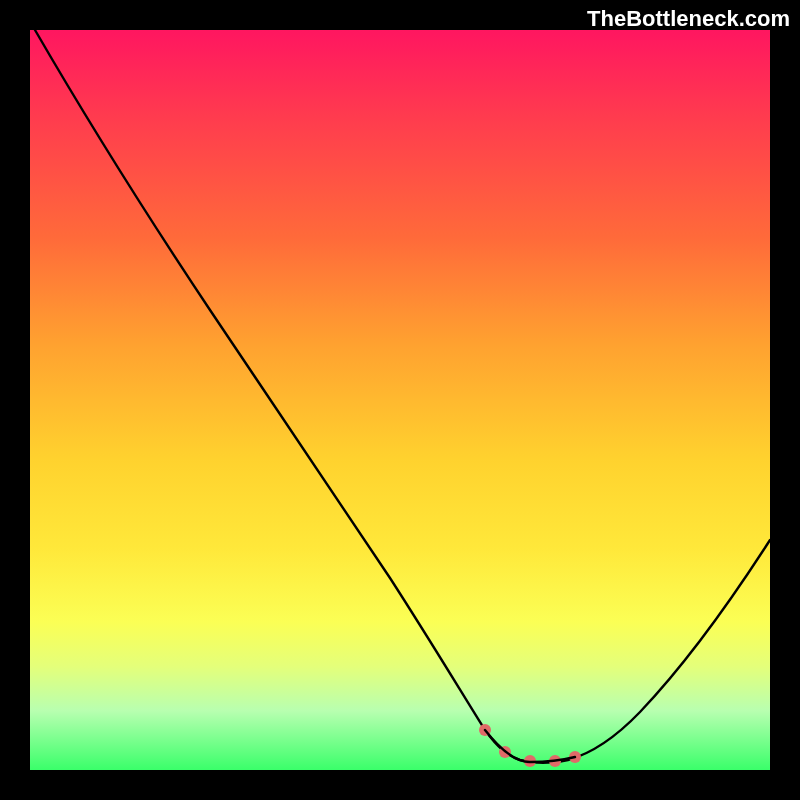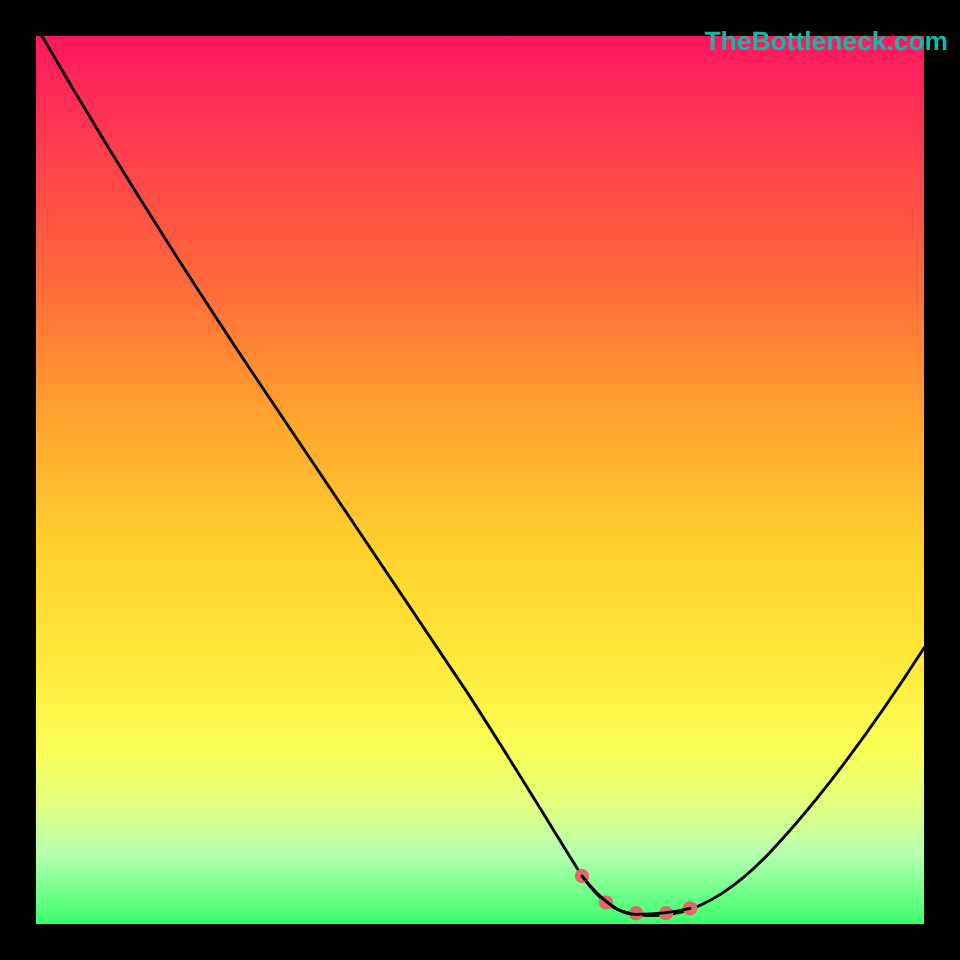--- a/index.html
+++ b/index.html
@@ -9,21 +9,21 @@
           #ff1660 0%,
           #ff3c4e 12%,
           #ff6a3a 28%,
           #ffa030 42%,
           #ffd22e 58%,
           #ffe83a 70%,
           #fbff55 80%,
           #e4ff7a 86%,
           #b8ffb0 92%,
           #3aff6a 100%)}
-  .watermark{position:absolute;top:22px;right:10px;font:700 22px Arial,Helvetica,sans-serif;color:#14b8a6}
+  .watermark{position:absolute;top:6px;right:10px;font:700 22px Arial,Helvetica,sans-serif;color:#ffffff}
   svg.curve{position:absolute;left:30px;top:30px;width:740px;height:740px;overflow:visible}
   svg.curve path{fill:none;stroke:#000;stroke-width:2.4;stroke-linecap:round;stroke-linejoin:round}
   .dots circle{fill:#e06a68}
   .flat{stroke:#e06a68;stroke-width:9;stroke-linecap:round}
 </style>
 </head>
 <body>
 
 <div class="frame">
   <div class="plot"></div>

